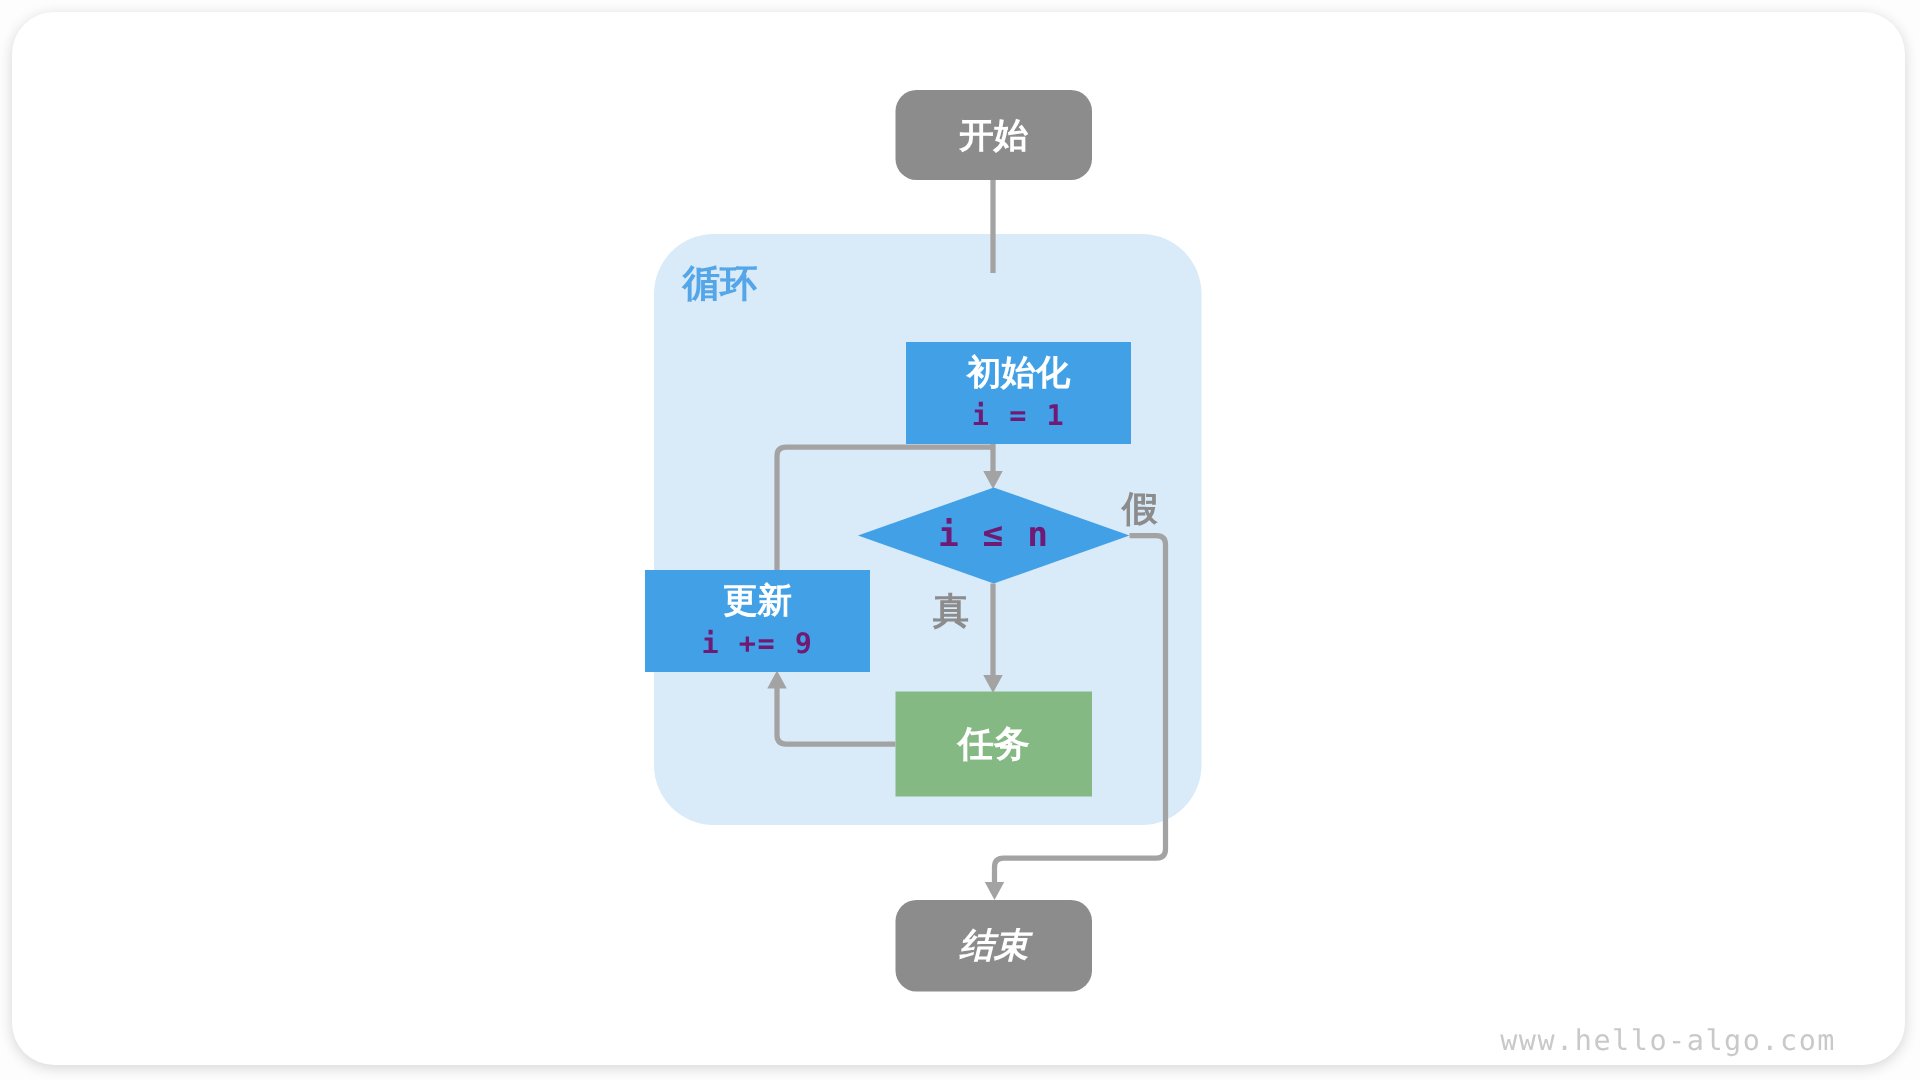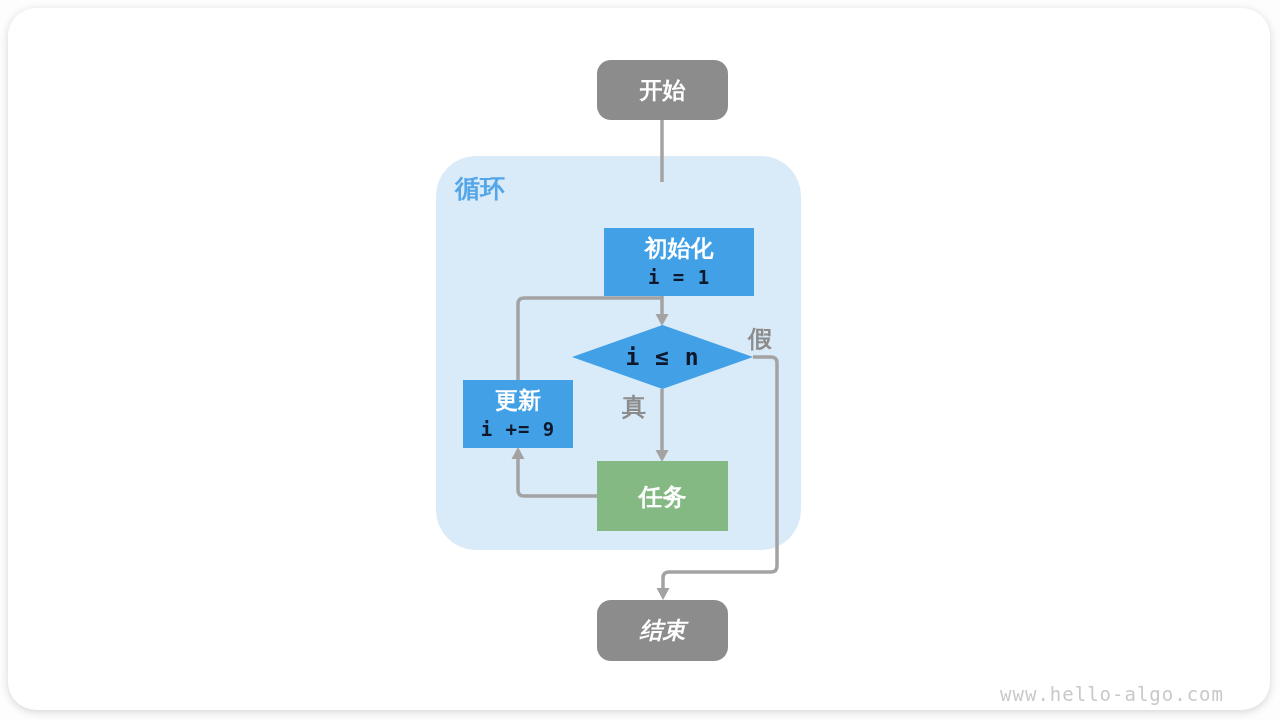--- a/index.html
+++ b/index.html
@@ -22,27 +22,27 @@
   }
   svg.wires{position:absolute;left:0;top:0;width:1280px;height:720px;}
   svg.wires path{stroke:var(--line);stroke-width:3.5;fill:none;stroke-linejoin:round;stroke-linecap:butt;}
   svg.wires polygon.arrow{fill:var(--line);stroke:none;}
   svg.wires polygon.diamond{fill:var(--blue);stroke:none;}
   .node{
     position:absolute;display:flex;flex-direction:column;
     align-items:center;justify-content:center;color:#ffffff;
   }
   .node-cn{font-size:23px;font-weight:600;line-height:29px;color:#ffffff;}
-  .node-code{font-family:"DejaVu Sans Mono",monospace;font-size:19px;font-weight:700;line-height:28px;letter-spacing:1px;color:#0f172a;}
+  .node-code{font-family:"DejaVu Sans Mono",monospace;font-size:19px;font-weight:700;line-height:28px;letter-spacing:1px;color:#701a75;}
   .terminal{background:var(--gray-node);border-radius:14px;}
   .process-blue{background:var(--blue);}
   .process-green{background:var(--green);}
   .n-start{left:589px;top:52px;width:131px;height:60px;}
   .n-init{left:596px;top:174px;width:150px;height:68px;margin-top:46px;}
-  .n-update{left:455px;top:372px;width:110px;height:68px;}
+  .n-update{left:422px;top:372px;width:150px;height:68px;}
   .n-task{left:589px;top:453px;width:131px;height:70px;}
   .n-end{left:589px;top:592px;width:131px;height:61px;font-style:italic;}
   .n-cond{left:564px;top:317px;width:181px;height:64px;}
   .edge-label{
     position:absolute;font-size:24px;font-weight:700;color:var(--edge-label);
   }
   .lbl-true{left:614px;top:383px;}
   .lbl-false{left:740px;top:315px;}
   .watermark{
     position:absolute;right:46px;top:675px;

